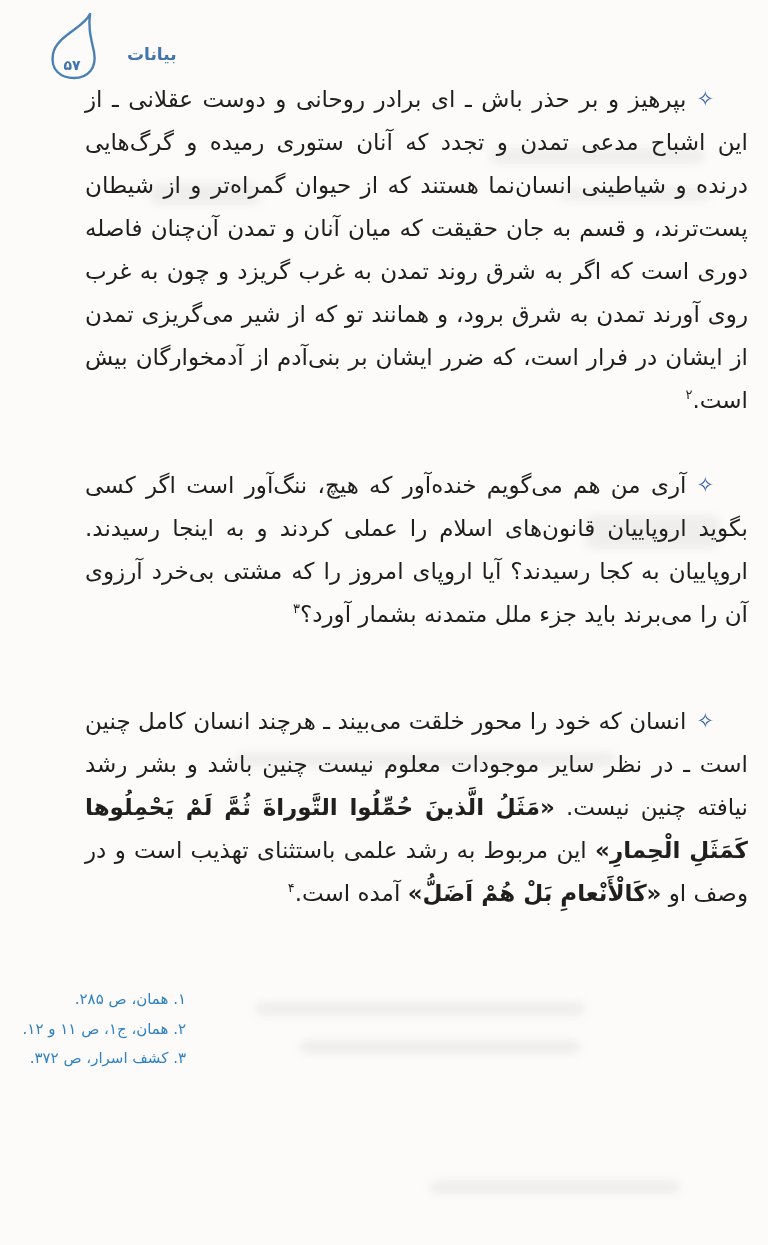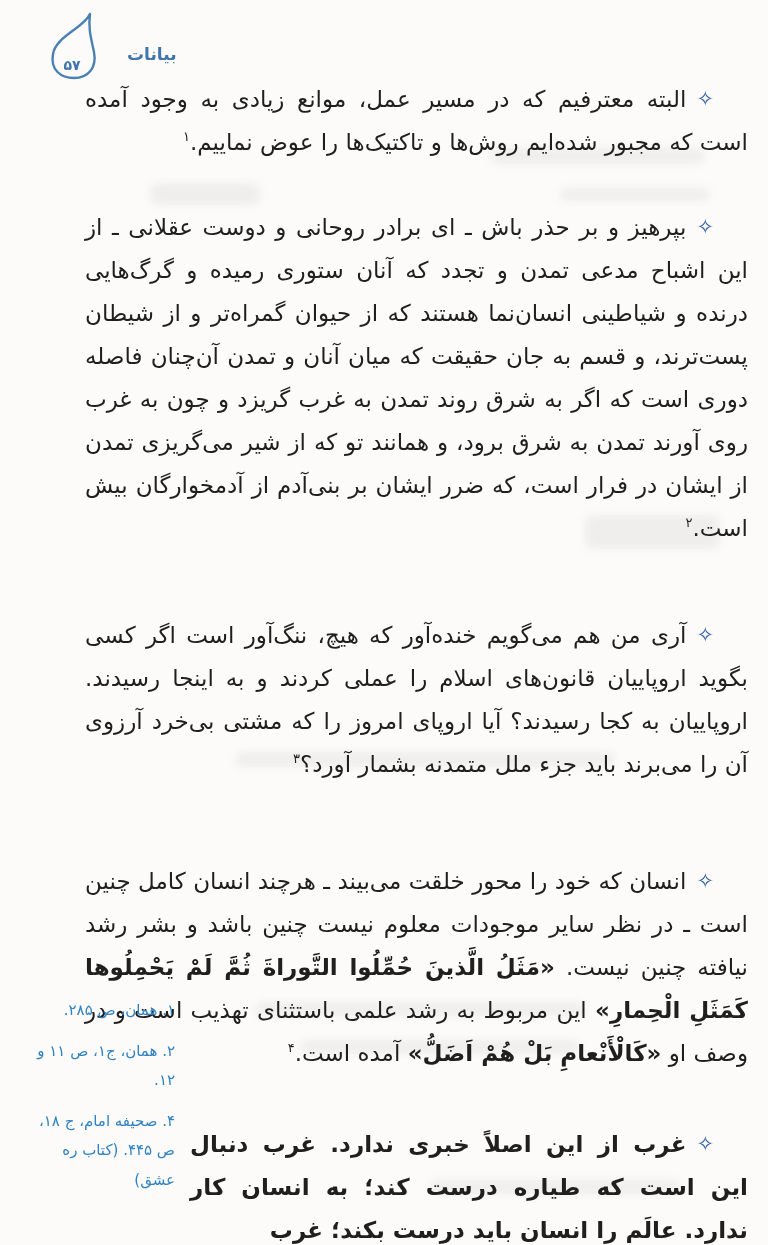--- a/index.html
+++ b/index.html
@@ -40,21 +40,21 @@
   .pmark{color:var(--star,#2f5fa6);font-size:21px;margin-left:10px;vertical-align:1px;}
   .q{font-weight:bold;}
   sup.fref{font-size:13px;line-height:0;vertical-align:9px;}
 
   
   .fnotes{
     position:absolute;left:14px;top:985px;width:172px;
     direction:rtl;text-align:right;
     color:var(--fblue,#2e82c4);font-size:15px;line-height:29.5px;
   }
-  .fnote{margin:11px;}
+  .fnote{margin:0;}
 </style>
 </head>
 <body>
 
 <div class="page">
 
   <div>
     <div class="sm" style="left:490px;top:148px;width:215px;height:16px;"></div>
     <div class="sm" style="left:560px;top:188px;width:150px;height:13px;"></div>
     <div class="sm" style="left:150px;top:183px;width:110px;height:22px;"></div>
@@ -69,26 +69,24 @@
     <div class="drop">
       <svg width="62" height="68" viewBox="0 0 62 68">
         <path d="M46 2 C 40 16, 12 24, 9 42 C 6 58, 17 66, 30 66 C 44 66, 53 56, 50 40 C 47 26, 44 16, 46 2 Z" fill="#fcfbf9" stroke="#4a80b4" stroke-width="2.4" stroke-linejoin="round"></path>
       </svg>
       <span class="pagenum">۵۷</span>
     </div>
     <span class="brand">بیانات</span>
   </header>
 
   <main class="body" id="paras" dir="rtl">
-      <p class="para"><span class="pmark">✧</span><span>البته معترفیم که در مسیر عمل، موانع زیادی به وجود آمده است که مجبور شده‌ایم روش‌ها و تاکتیک‌ها را عوض نماییم.</span><sup class="fref">۱</sup></p>
       <p class="para"><span class="pmark">✧</span><span>بپرهیز و بر حذر باش ـ ای برادر روحانی و دوست عقلانی ـ از این اشباح مدعی تمدن و تجدد که آنان ستوری رمیده و گرگ‌هایی درنده و شیاطینی انسان‌نما هستند که از حیوان گمراه‌تر و از شیطان پست‌ترند، و قسم به جان حقیقت که میان آنان و تمدن آن‌چنان فاصله دوری است که اگر به شرق روند تمدن به غرب گریزد و چون به غرب روی آورند تمدن به شرق برود، و همانند تو که از شیر می‌گریزی تمدن از ایشان در فرار است، که ضرر ایشان بر بنی‌آدم از آدمخوارگان بیش است.</span><sup class="fref">۲</sup></p>
       <p class="para"><span class="pmark">✧</span><span>آری من هم می‌گویم خنده‌آور که هیچ، ننگ‌آور است اگر کسی بگوید اروپاییان قانون‌های اسلام را عملی کردند و به اینجا رسیدند. اروپاییان به کجا رسیدند؟ آیا اروپای امروز را که مشتی بی‌خرد آرزوی آن را می‌برند باید جزء ملل متمدنه بشمار آورد؟</span><sup class="fref">۳</sup></p>
       <p class="para"><span class="pmark">✧</span><span>انسان که خود را محور خلقت می‌بیند ـ هرچند انسان کامل چنین است ـ در نظر سایر موجودات معلوم نیست چنین باشد و بشر رشد نیافته چنین نیست. </span><span class="q">«مَثَلُ الَّذینَ حُمِّلُوا التَّوراةَ ثُمَّ لَمْ یَحْمِلُوها کَمَثَلِ الْحِمارِ»</span><span> این مربوط به رشد علمی باستثنای تهذیب است و در وصف او </span><span class="q">«کَالْأَنْعامِ بَلْ هُمْ اَضَلُّ»</span><span> آمده است.</span><sup class="fref">۴</sup></p>
-      <p class="para bold wrapped"><span class="pmark">✧</span><span>غرب از این اصلاً خبری ندارد. غرب دنبال این است که طیاره درست کند؛ به انسان کار ندارد. عالَم را انسان باید درست بکند؛ غرب</span></p>
     </main>
 
   <aside class="fnotes" id="fnotes" dir="rtl">
       <p class="fnote">۱. همان، ص ۲۸۵.</p>
       <p class="fnote">۲. همان، ج۱، ص ۱۱ و ۱۲.</p>
-      <p class="fnote">۴. صحیفه امام، ج ۱۸، ص ۴۴۵. (کتاب ره عشق)</p>
+      <p class="fnote">۳. کشف اسرار، ص ۳۷۲.</p>
     </aside>
 
 </div>
 
 </body></html>

